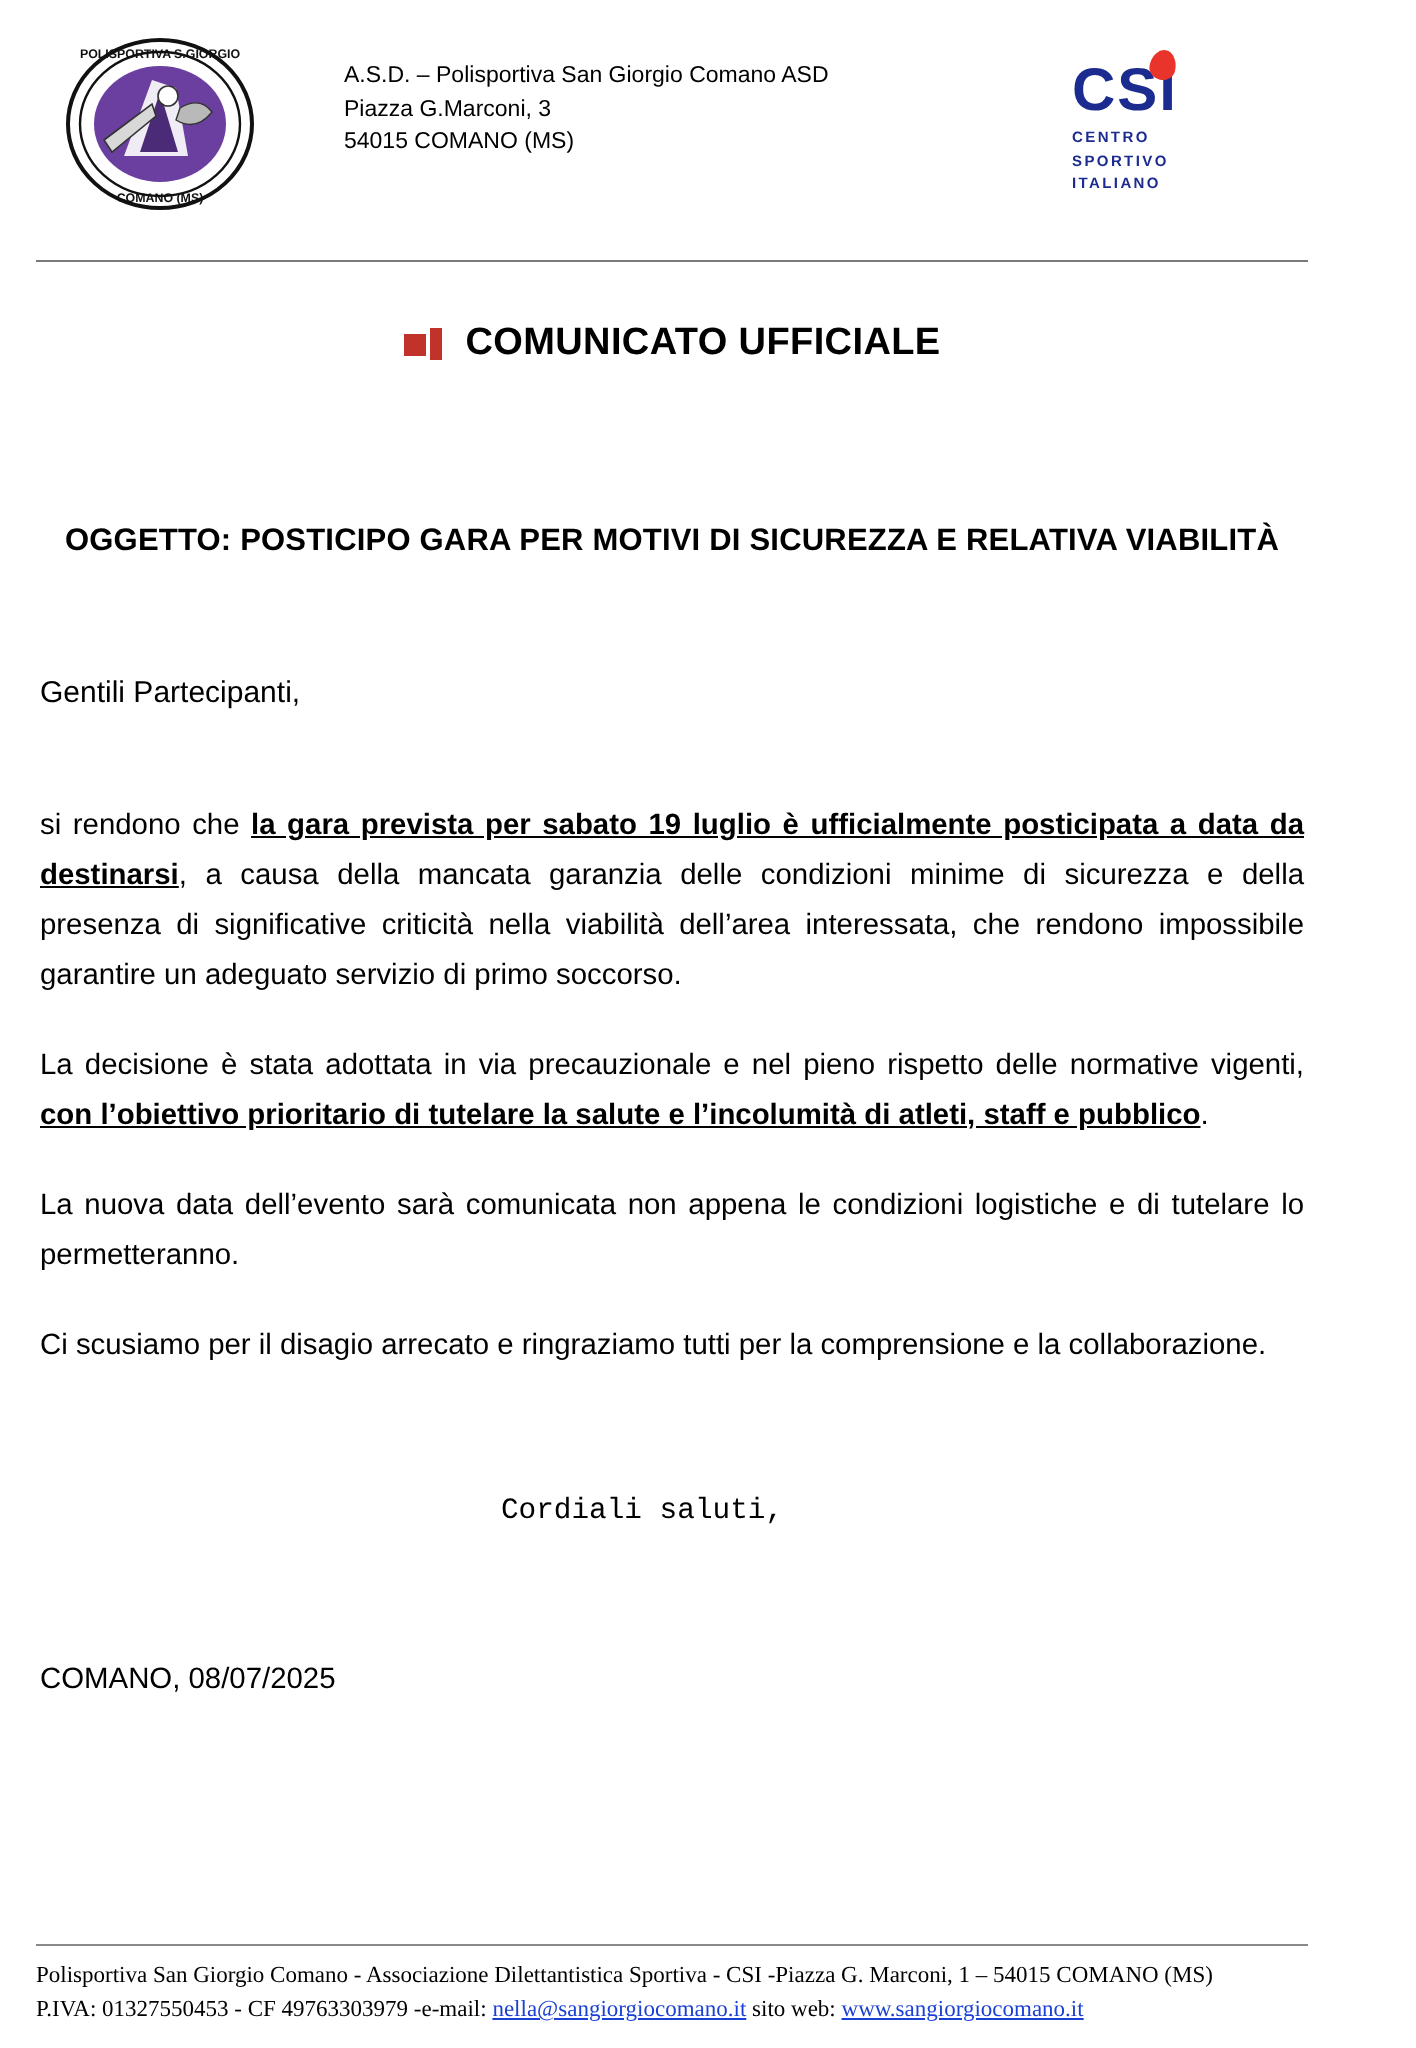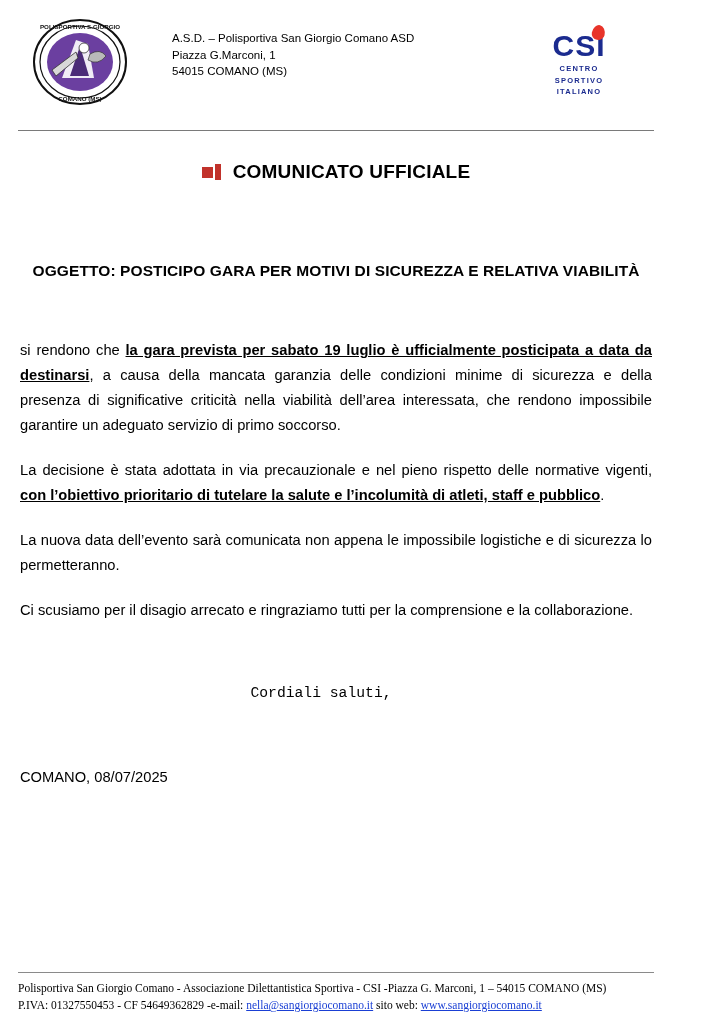--- a/index.html
+++ b/index.html
@@ -60,21 +60,21 @@
 
   .logo-right {
     width: 150px;
     flex: 0 0 150px;
     display: flex;
     justify-content: center;
     padding-top: 12px;
   }
   .csi {
     width: 86px;
-    text-align: center;
+    text-align: left;
   }
   .csi-letters {
     font-family: "Liberation Sans", sans-serif;
     font-weight: bold;
     font-size: 30px;
     letter-spacing: 1px;
     color: #1b2b8f;
     line-height: 32px;
     position: relative;
     display: inline-block;
@@ -228,21 +228,21 @@
           <circle cx="52" cy="30" r="5" fill="#ffffff" stroke="#333" stroke-width="0.8"></circle>
           <path d="M58 36 q10 -6 16 2 q-8 10 -18 4 Z" fill="#b9b9b9" stroke="#333" stroke-width="0.7"></path>
           <text x="48" y="11" font-family="Liberation Sans, sans-serif" font-size="6.2" font-weight="bold" fill="#111" text-anchor="middle">POLISPORTIVA S.GIORGIO</text>
           <text x="48" y="83" font-family="Liberation Sans, sans-serif" font-size="6.2" font-weight="bold" fill="#111" text-anchor="middle">COMANO (MS)</text>
         </svg>
       </div>
     </div>
 
     <div class="header-address">
       <div class="line">A.S.D. – Polisportiva San Giorgio Comano ASD</div>
-      <div class="line">Piazza G.Marconi, 1</div>
+      <div class="line">Piazza G.Marconi, 3</div>
       <div class="line">54015 COMANO (MS)</div>
     </div>
 
     <div class="logo-right">
       <div class="csi">
         <div class="csi-letters">
           <span>CSI</span>
           <span class="csi-flame"></span>
         </div>
         <div class="csi-sub">CENTRO</div>
@@ -259,41 +259,42 @@
       <span class="mark-sq"></span>
       <span class="mark-rect"></span>
     </span>
     <span class="doc-title">COMUNICATO UFFICIALE</span>
   </div>
 
   <div class="subject">OGGETTO: POSTICIPO GARA PER MOTIVI DI SICUREZZA E RELATIVA VIABILITÀ</div>
 
   <div class="body-area">
 
+    <div class="greeting">Gentili Partecipanti,</div>
 
     <p class="para">
       <span>si rendono che </span><span class="bold-u">la gara prevista per sabato 19 luglio è ufficialmente posticipata a data da destinarsi</span><span>, a causa della mancata garanzia delle condizioni minime di sicurezza e della presenza di significative criticità nella viabilità dell’area interessata, che rendono impossibile garantire un adeguato servizio di primo soccorso.</span>
     </p>
 
     <p class="para">
       <span>La decisione è stata adottata in via precauzionale e nel pieno rispetto delle normative vigenti, </span><span class="bold-u">con l’obiettivo prioritario di tutelare la salute e l’incolumità di atleti, staff e pubblico</span><span>.</span>
     </p>
 
-    <p class="para">La nuova data dell’evento sarà comunicata non appena le impossibile logistiche e di sicurezza lo permetteranno.</p>
+    <p class="para">La nuova data dell’evento sarà comunicata non appena le condizioni logistiche e di tutelare lo permetteranno.</p>
 
     <p class="para">Ci scusiamo per il disagio arrecato e ringraziamo tutti per la comprensione e la collaborazione.</p>
 
     <div class="signoff">
       <div class="regards">Cordiali saluti,</div>
     </div>
 
     <div class="place-date">COMANO, 08/07/2025</div>
   </div>
 
   <div class="footer">
     <hr>
     <div class="footer-line">Polisportiva San Giorgio Comano  - Associazione Dilettantistica Sportiva - CSI -Piazza G. Marconi, 1 – 54015 COMANO (MS)</div>
     <div class="footer-line">
-      <span>P.IVA: 01327550453 - CF  54649362829 -e-mail: </span><span class="link">nella@sangiorgiocomano.it</span><span> sito web: </span><span class="link">www.sangiorgiocomano.it</span>
+      <span>P.IVA: 01327550453 - CF  49763303979 -e-mail: </span><span class="link">nella@sangiorgiocomano.it</span><span> sito web: </span><span class="link">www.sangiorgiocomano.it</span>
     </div>
   </div>
 
 </div>
 
 </body></html>

